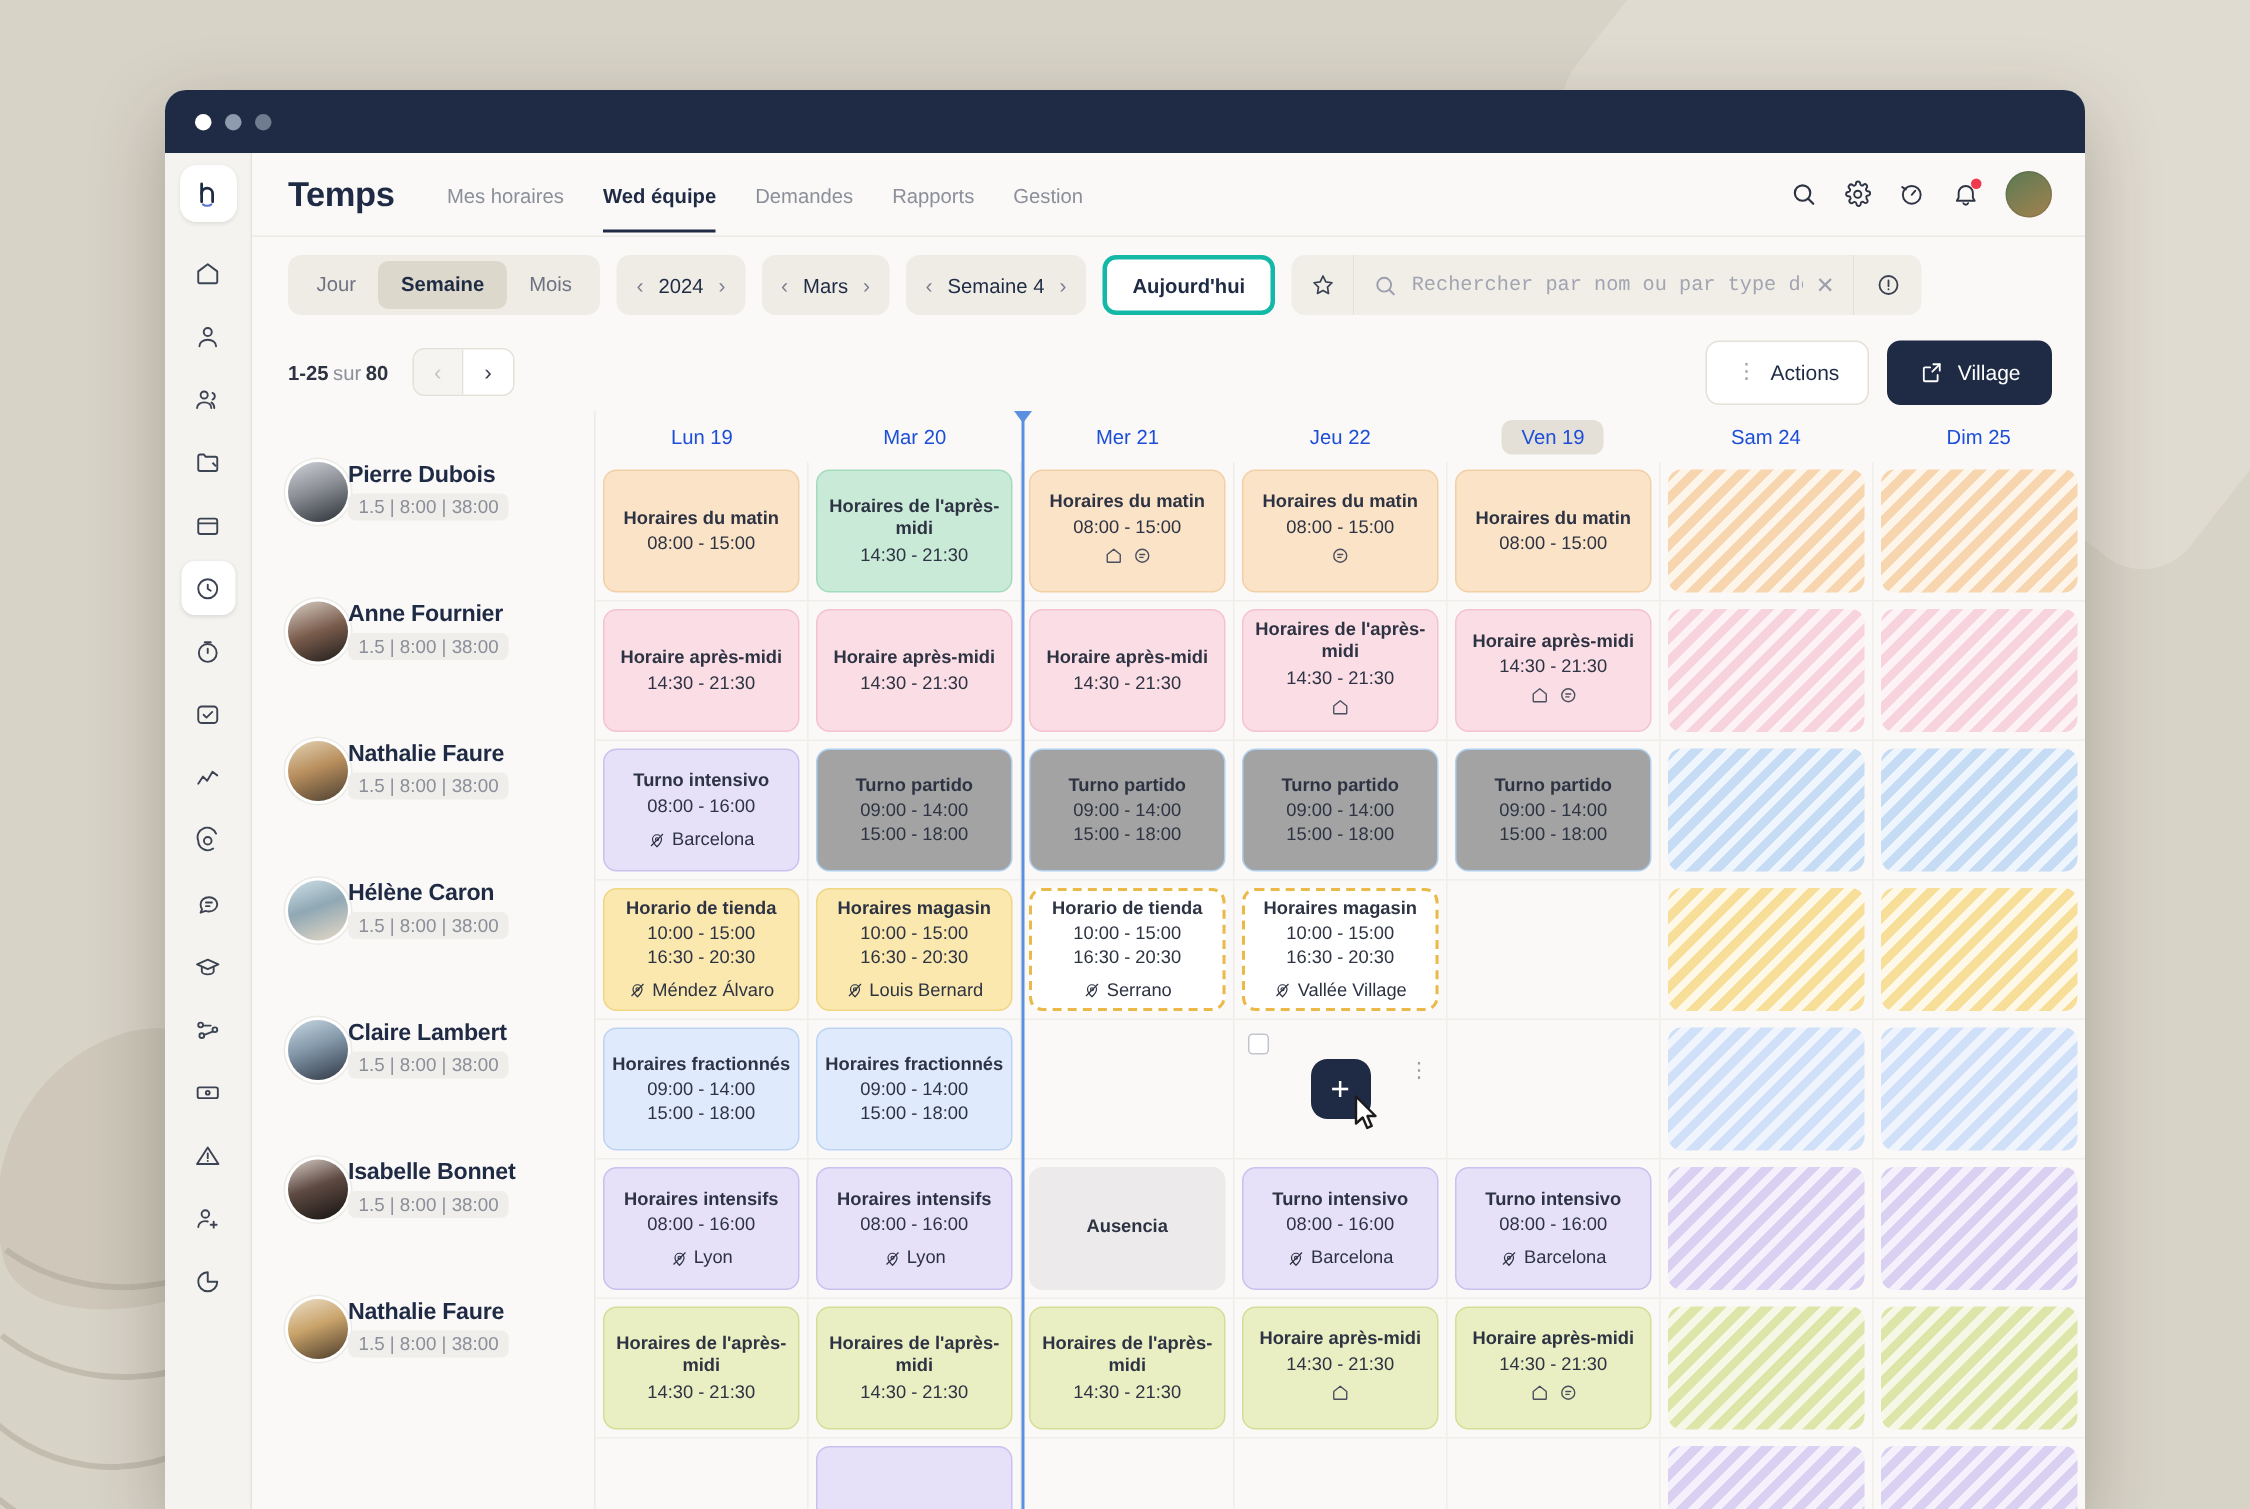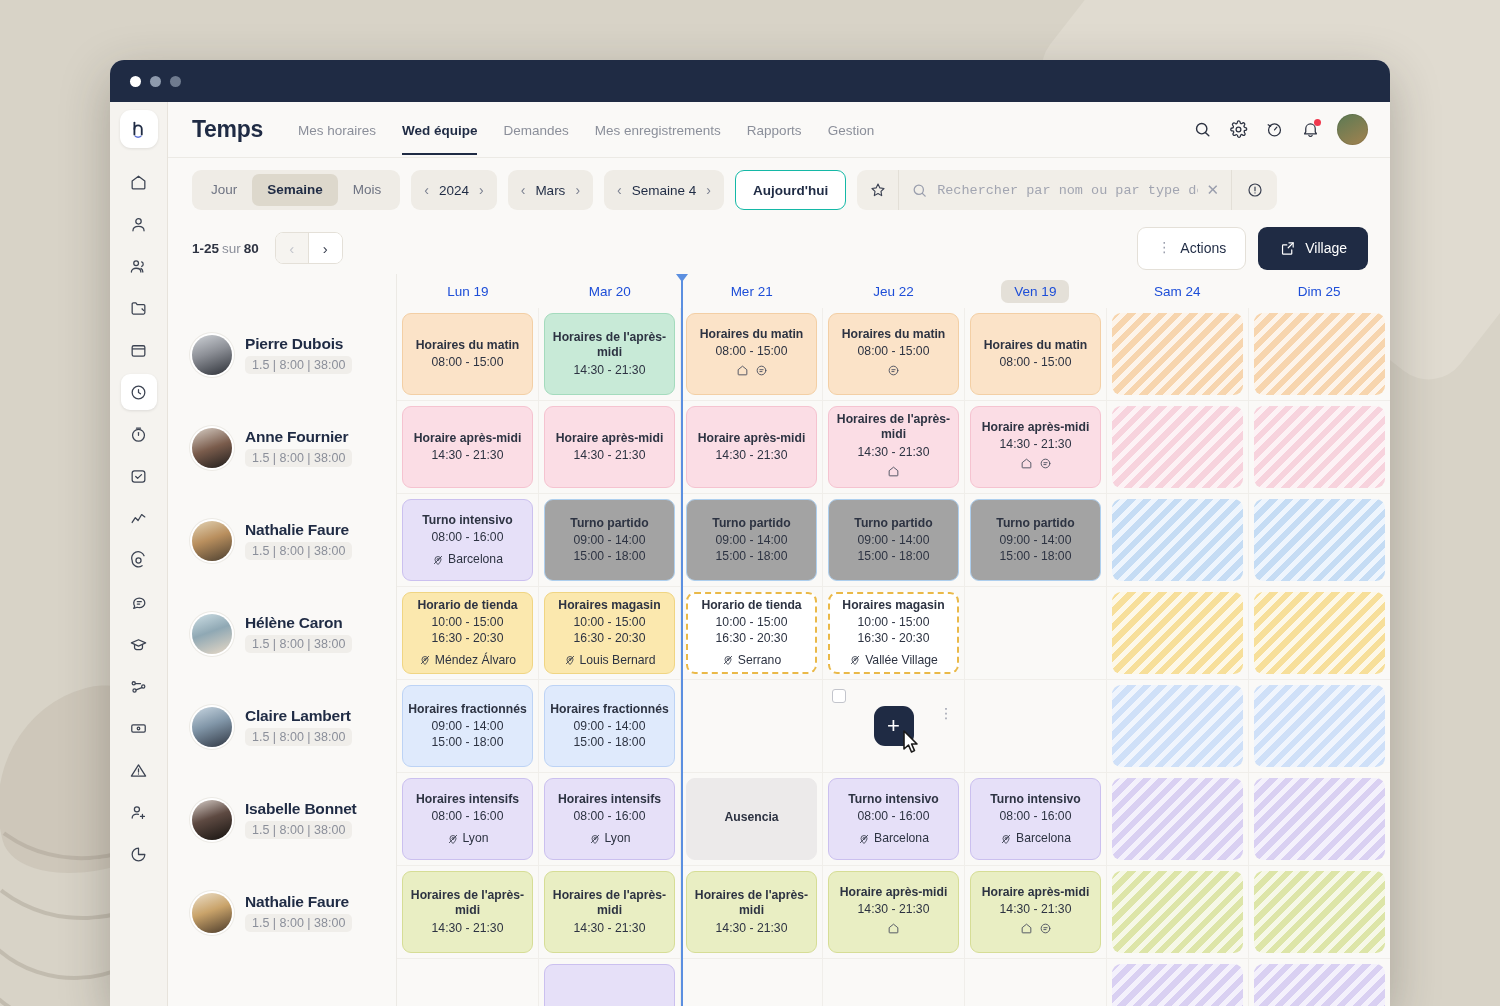--- a/index.html
+++ b/index.html
@@ -106,21 +106,21 @@
   }
   .seg-item { padding: 0 15px; height:32px; line-height:32px; font-size:13.5px; color:#6e7382; border-radius:7px; cursor:pointer; }
   .seg-item.active { background:#ddd8cc; color:#1f2b44; font-weight:600; }
   .stepper {
     display:flex; align-items:center; gap:10px; background:#efece6; border-radius:9px;
     height:40px; padding: 0 13px; font-size:13.5px; color:#1f2b44; cursor:pointer;
   }
   .stepper .chev { color:#7b8090; font-size:14px; line-height:1; }
   .stepper .lbl { font-weight:500; }
   .today-btn {
-    height:40px; padding:0 17px; background:#fff; border:1px solid #14b8a6; border-radius:9px;
+    height:40px; padding:0 17px; background:#fff; border:3px solid #14b8a6; border-radius:9px;
     display:flex; align-items:center; font-size:13.5px; color:#1f2b44; font-weight:600; cursor:pointer;
   }
   .star-btn {
     height:40px; width:42px; background:#f1eee8; border-radius:9px 0 0 9px;
     display:flex;align-items:center;justify-content:center;cursor:pointer;color:#3a4051;
     border-right:1px solid #e3dfd7;
   }
   .searchbox {
     display:flex; align-items:center; height:40px; background:#f1eee8; flex:1;
     padding: 0 12px; gap:9px; color:#9a9ead;
@@ -165,21 +165,21 @@
 
   .hdr-row { height: 34px; display:flex; }
   .day-hdr {
     flex:1; display:flex; align-items:center; justify-content:center;
     font-size:13.5px; color:#1d4ed8; font-weight:500;
   }
   .day-hdr span { padding: 4px 13px; border-radius:7px; }
   .day-hdr.today span { background:#e4e0d8; }
 
   .rows { display:flex; flex-direction:column; }
-  .prow { height: 93px; display:flex; align-items:center; padding-left: 24px; gap: 13px; }
+  .prow { height: 93px; display:flex; padding-left: 24px; }
   .pavatar {
     width: 40px; height:40px; border-radius:50%; flex:0 0 40px; overflow:hidden;
     box-shadow: 0 0 0 2px #fff, 0 0 0 3px #eceae5;
   }
   .pname { font-size:15.5px; font-weight:700; color:#1f2b44; letter-spacing:-.2px; }
   .pmeta {
     font-size:12.5px; color:#8b8f9a; background:#f0eeea; border-radius:5px;
     padding:2px 7px; display:inline-block; margin-top:3px;
   }
 
@@ -385,21 +385,20 @@
       </div>
     </div>
 
     <div id="main">
 
       <div id="topnav">
         <div id="app-title">Temps</div>
         <div class="navtab">Mes horaires</div>
         <div class="navtab active">Wed équipe</div>
         <div class="navtab">Demandes</div>
-        <div class="navtab">Mes enregistrements</div>
         <div class="navtab">Rapports</div>
         <div class="navtab">Gestion</div>
 
         <div id="topnav-right">
           <div class="hicon">
             <svg viewBox="0 0 24 24" fill="none" stroke="currentColor" stroke-width="1.8" stroke-linecap="round">
                 <circle cx="11" cy="11" r="6.5"></circle>
                 <path d="M16 16l4 4"></path>
               </svg>
           </div>

